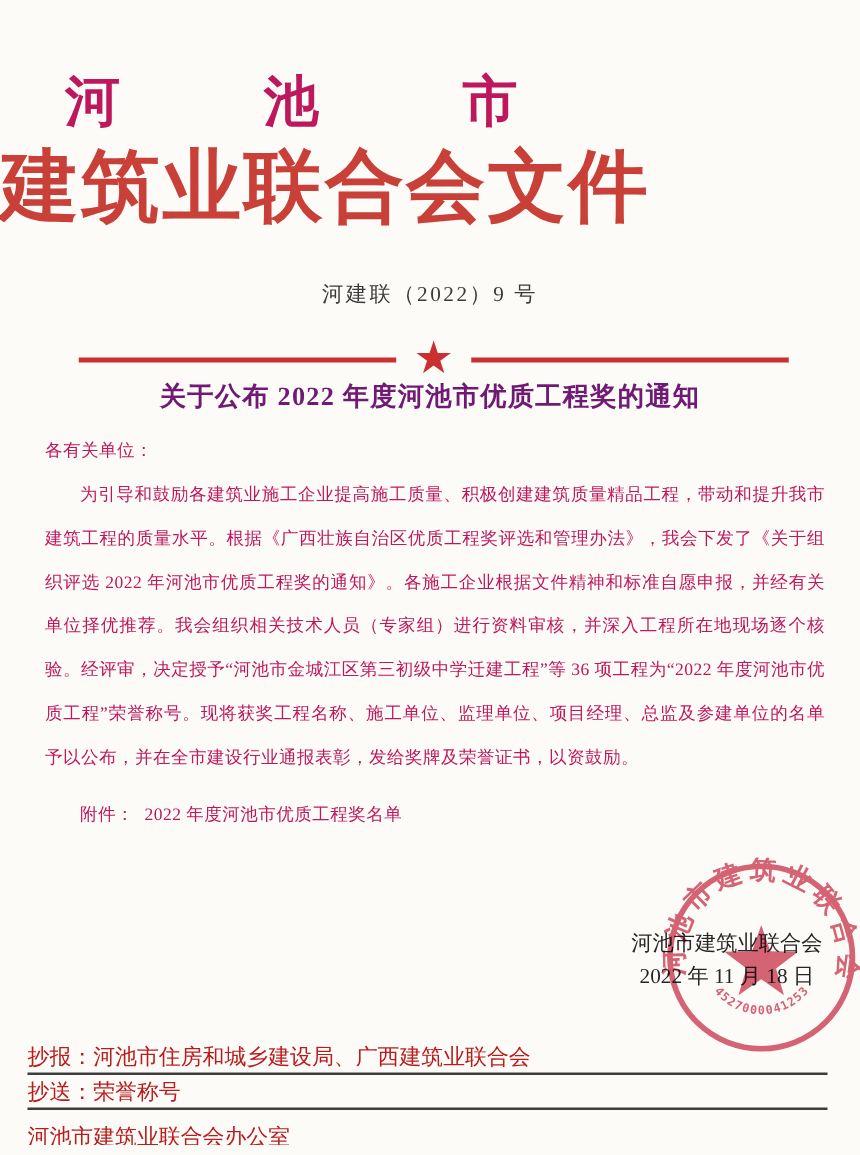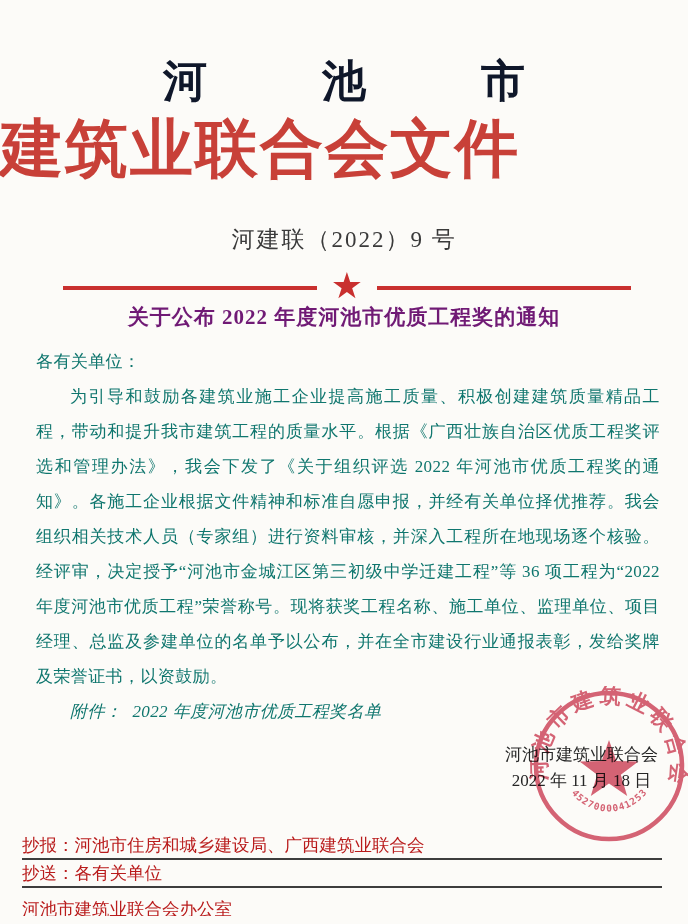--- a/index.html
+++ b/index.html
@@ -11,43 +11,43 @@
     height: 924px;
     margin: 0 auto;
     background: #fcfbf8;
     overflow: hidden;
     color: #2b2b2b;
   }
   
   .org-line1 {
     position: absolute;
     top: 52px; left: 0; right: 0;
-    text-align: center;
+    text-align: left;
     font-size: 44px;
     font-weight: bold;
-    color: #0f172a;
+    color: #be185d;
     letter-spacing: 52px;
     text-indent: 52px; 
     white-space: nowrap;
   }
   .org-line2 {
     position: absolute;
     top: 106px; left: 0; right: 0;
     text-align: left;
     font-size: 63px;
     font-weight: 900;
     color: #c84038;
     letter-spacing: 2px;
     white-space: nowrap;
   }
   .doc-number {
     position: absolute;
     top: 224px; left: 0; right: 0;
     text-align: center;
-    font-size: 23px;
+    font-size: 17px;
     color: #3a3a3a;
     letter-spacing: 2px;
   }
   
   .separator {
     position: absolute;
     top: 270px; left: 63px; right: 57px;
     height: 36px;
     display: flex;
     align-items: center;
@@ -71,33 +71,33 @@
     text-align: center;
     font-size: 21px;
     font-weight: bold;
     color: #701a75;
     letter-spacing: 1px;
   }
   
   .content {
     position: absolute;
     top: 344px; left: 36px; right: 28px;
-    font-size: 17px;
+    font-size: 14px;
     line-height: 35px;
-    color: #0f766e;
+    color: #be185d;
     letter-spacing: 0.4px;
   }
   .salutation { text-align: left; }
   .paragraph {
     text-indent: 2em;
     text-align: justify;
   }
   .attachment-line {
+    margin-top: 11px;
     text-indent: 2em;
-    font-style: italic;
   }
   .attachment-line .att-text { margin-left: 0.6em; }
   
   .signature {
     position: absolute;
     top: 742px; right: 30px;
     text-align: center;
     font-size: 17px;
     line-height: 26px;
     color: #262626;
@@ -176,20 +176,20 @@
     <text font-size="9.5" font-weight="bold" fill="#d4576b" letter-spacing="1" font-family="DejaVu Sans Mono, monospace">
       <textPath href="#arcBottom" startOffset="4">4527000041253</textPath>
     </text>
   </svg>
 
   <div class="footer">
     <div class="row">
       <span>抄报：</span><span>河池市住房和城乡建设局、广西建筑业联合会</span>
     </div>
     <div class="row">
-      <span>抄送：</span><span>各有关单位</span>
+      <span>抄送：</span><span>荣誉称号</span>
     </div>
     <div class="row last">
       <span>河池市建筑业联合会办公室</span>
     </div>
   </div>
 
 </div>
 
 </body></html>

